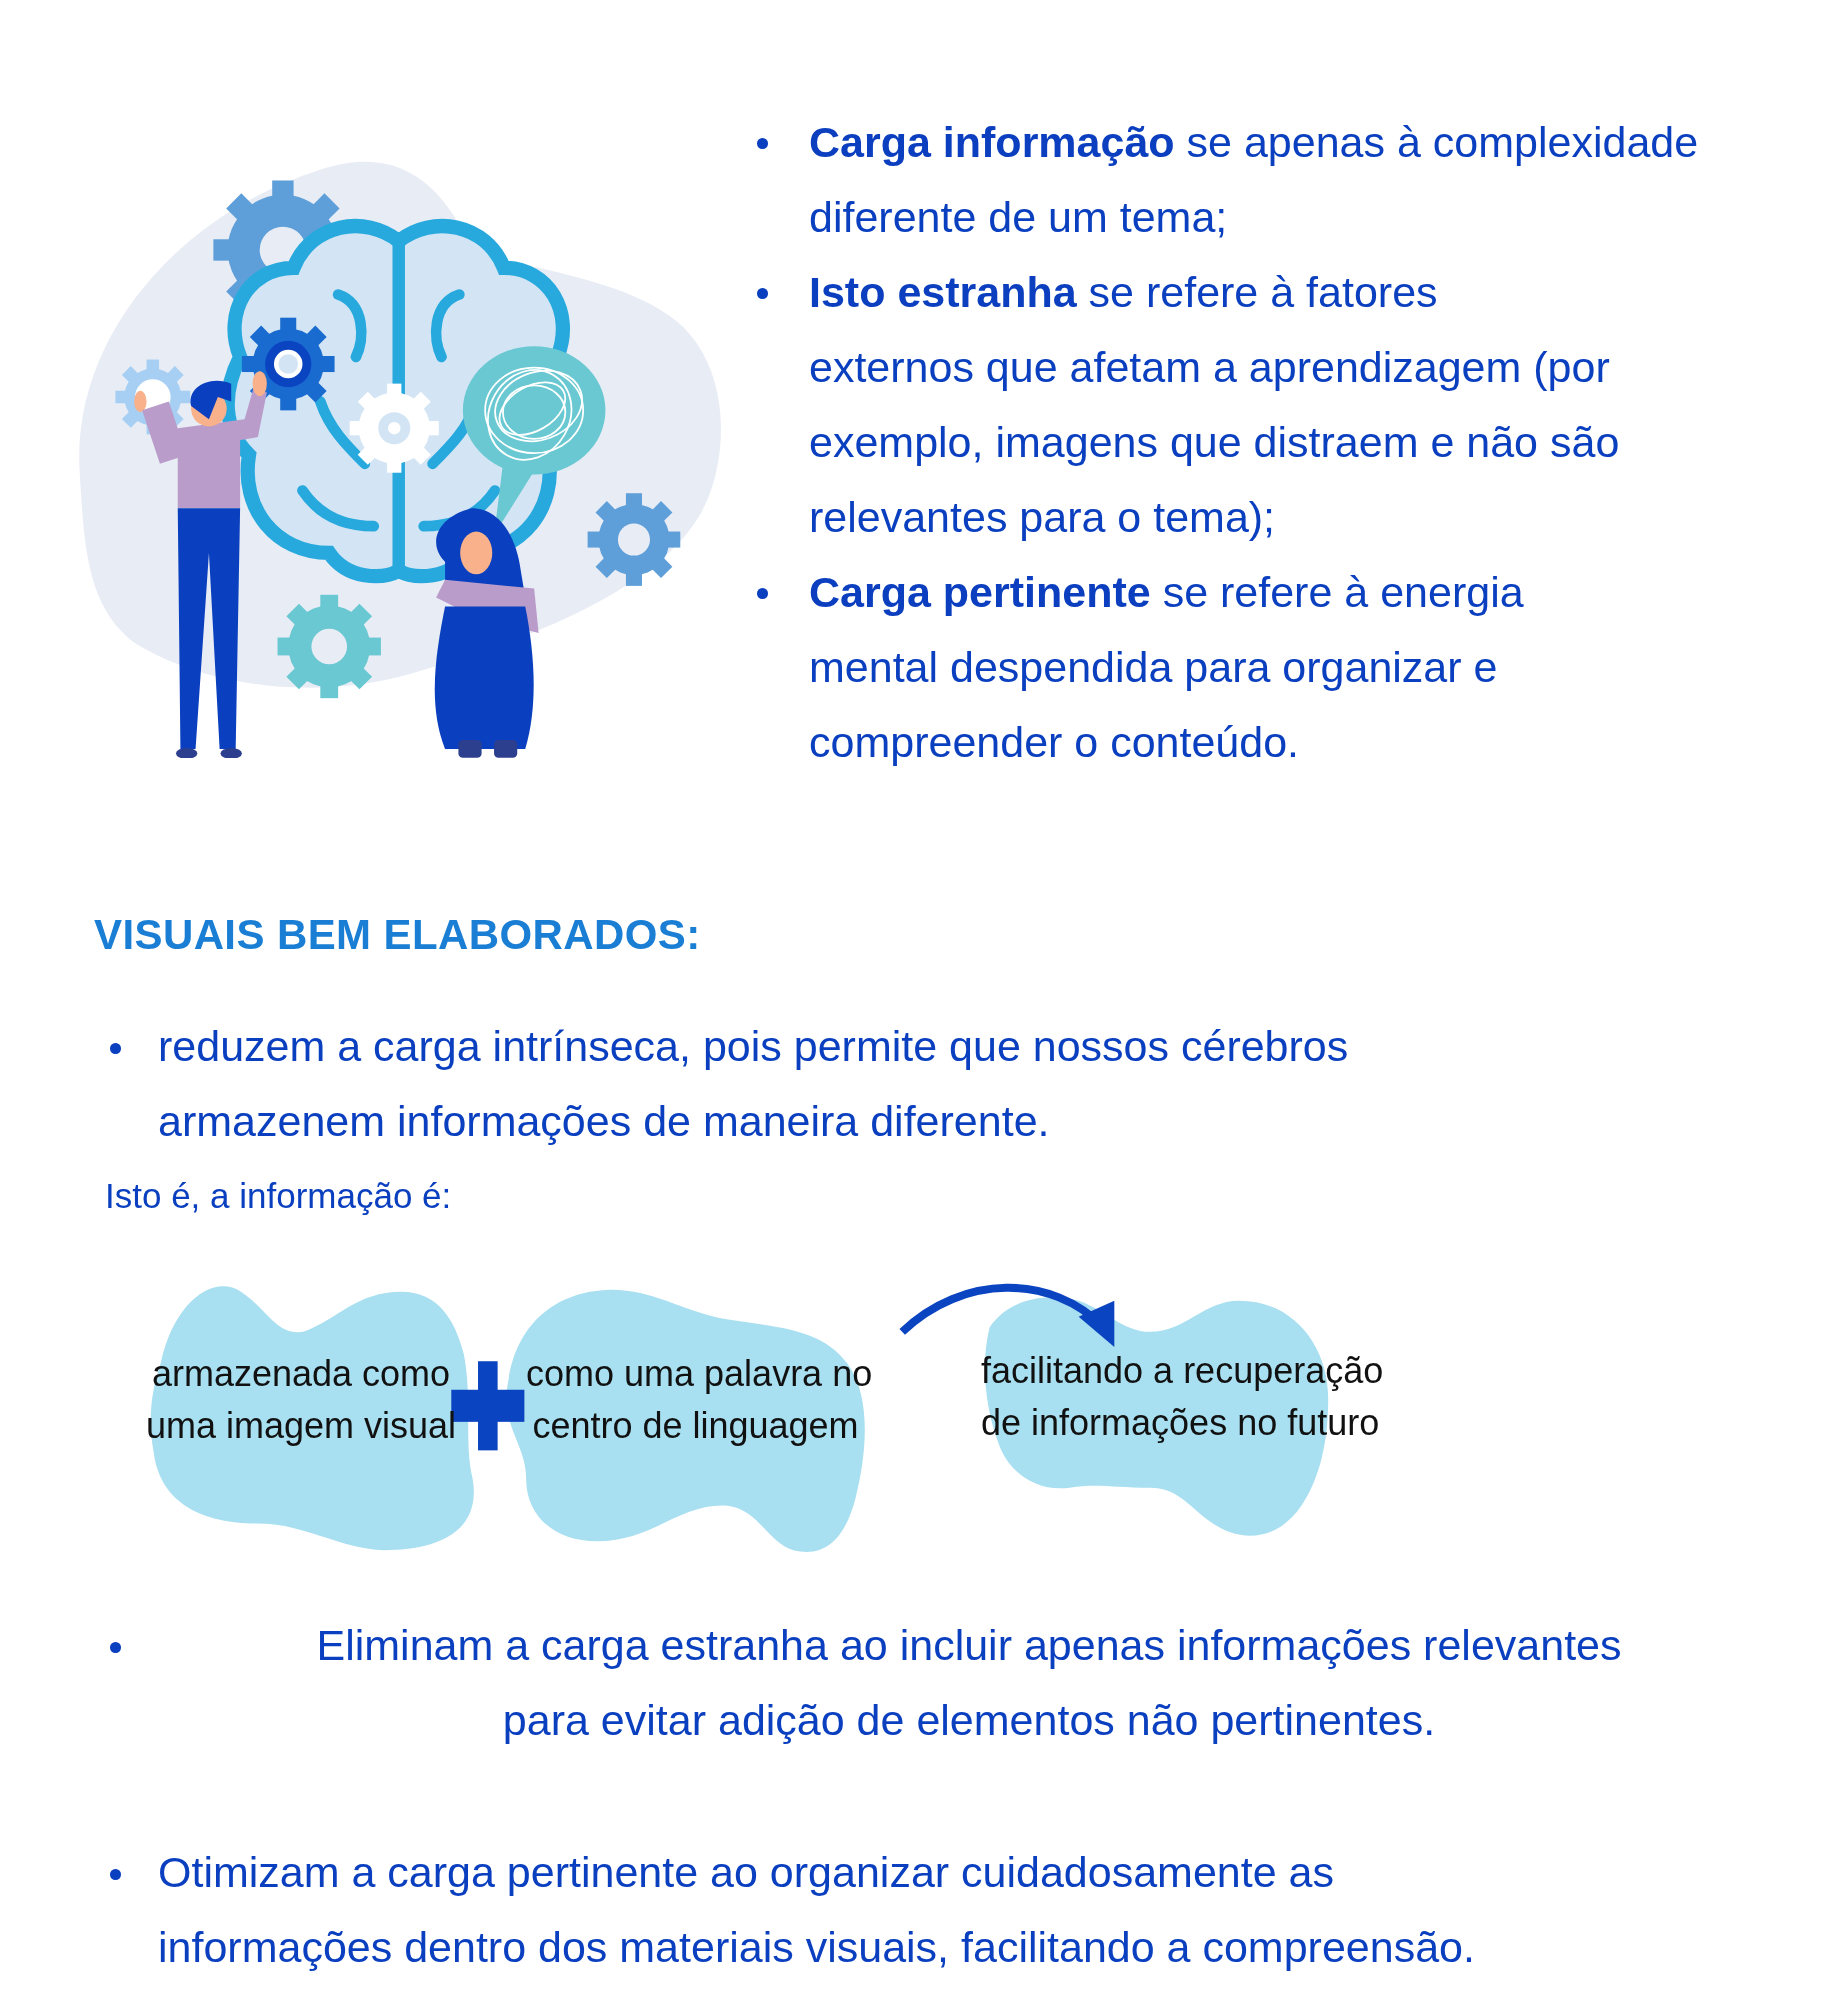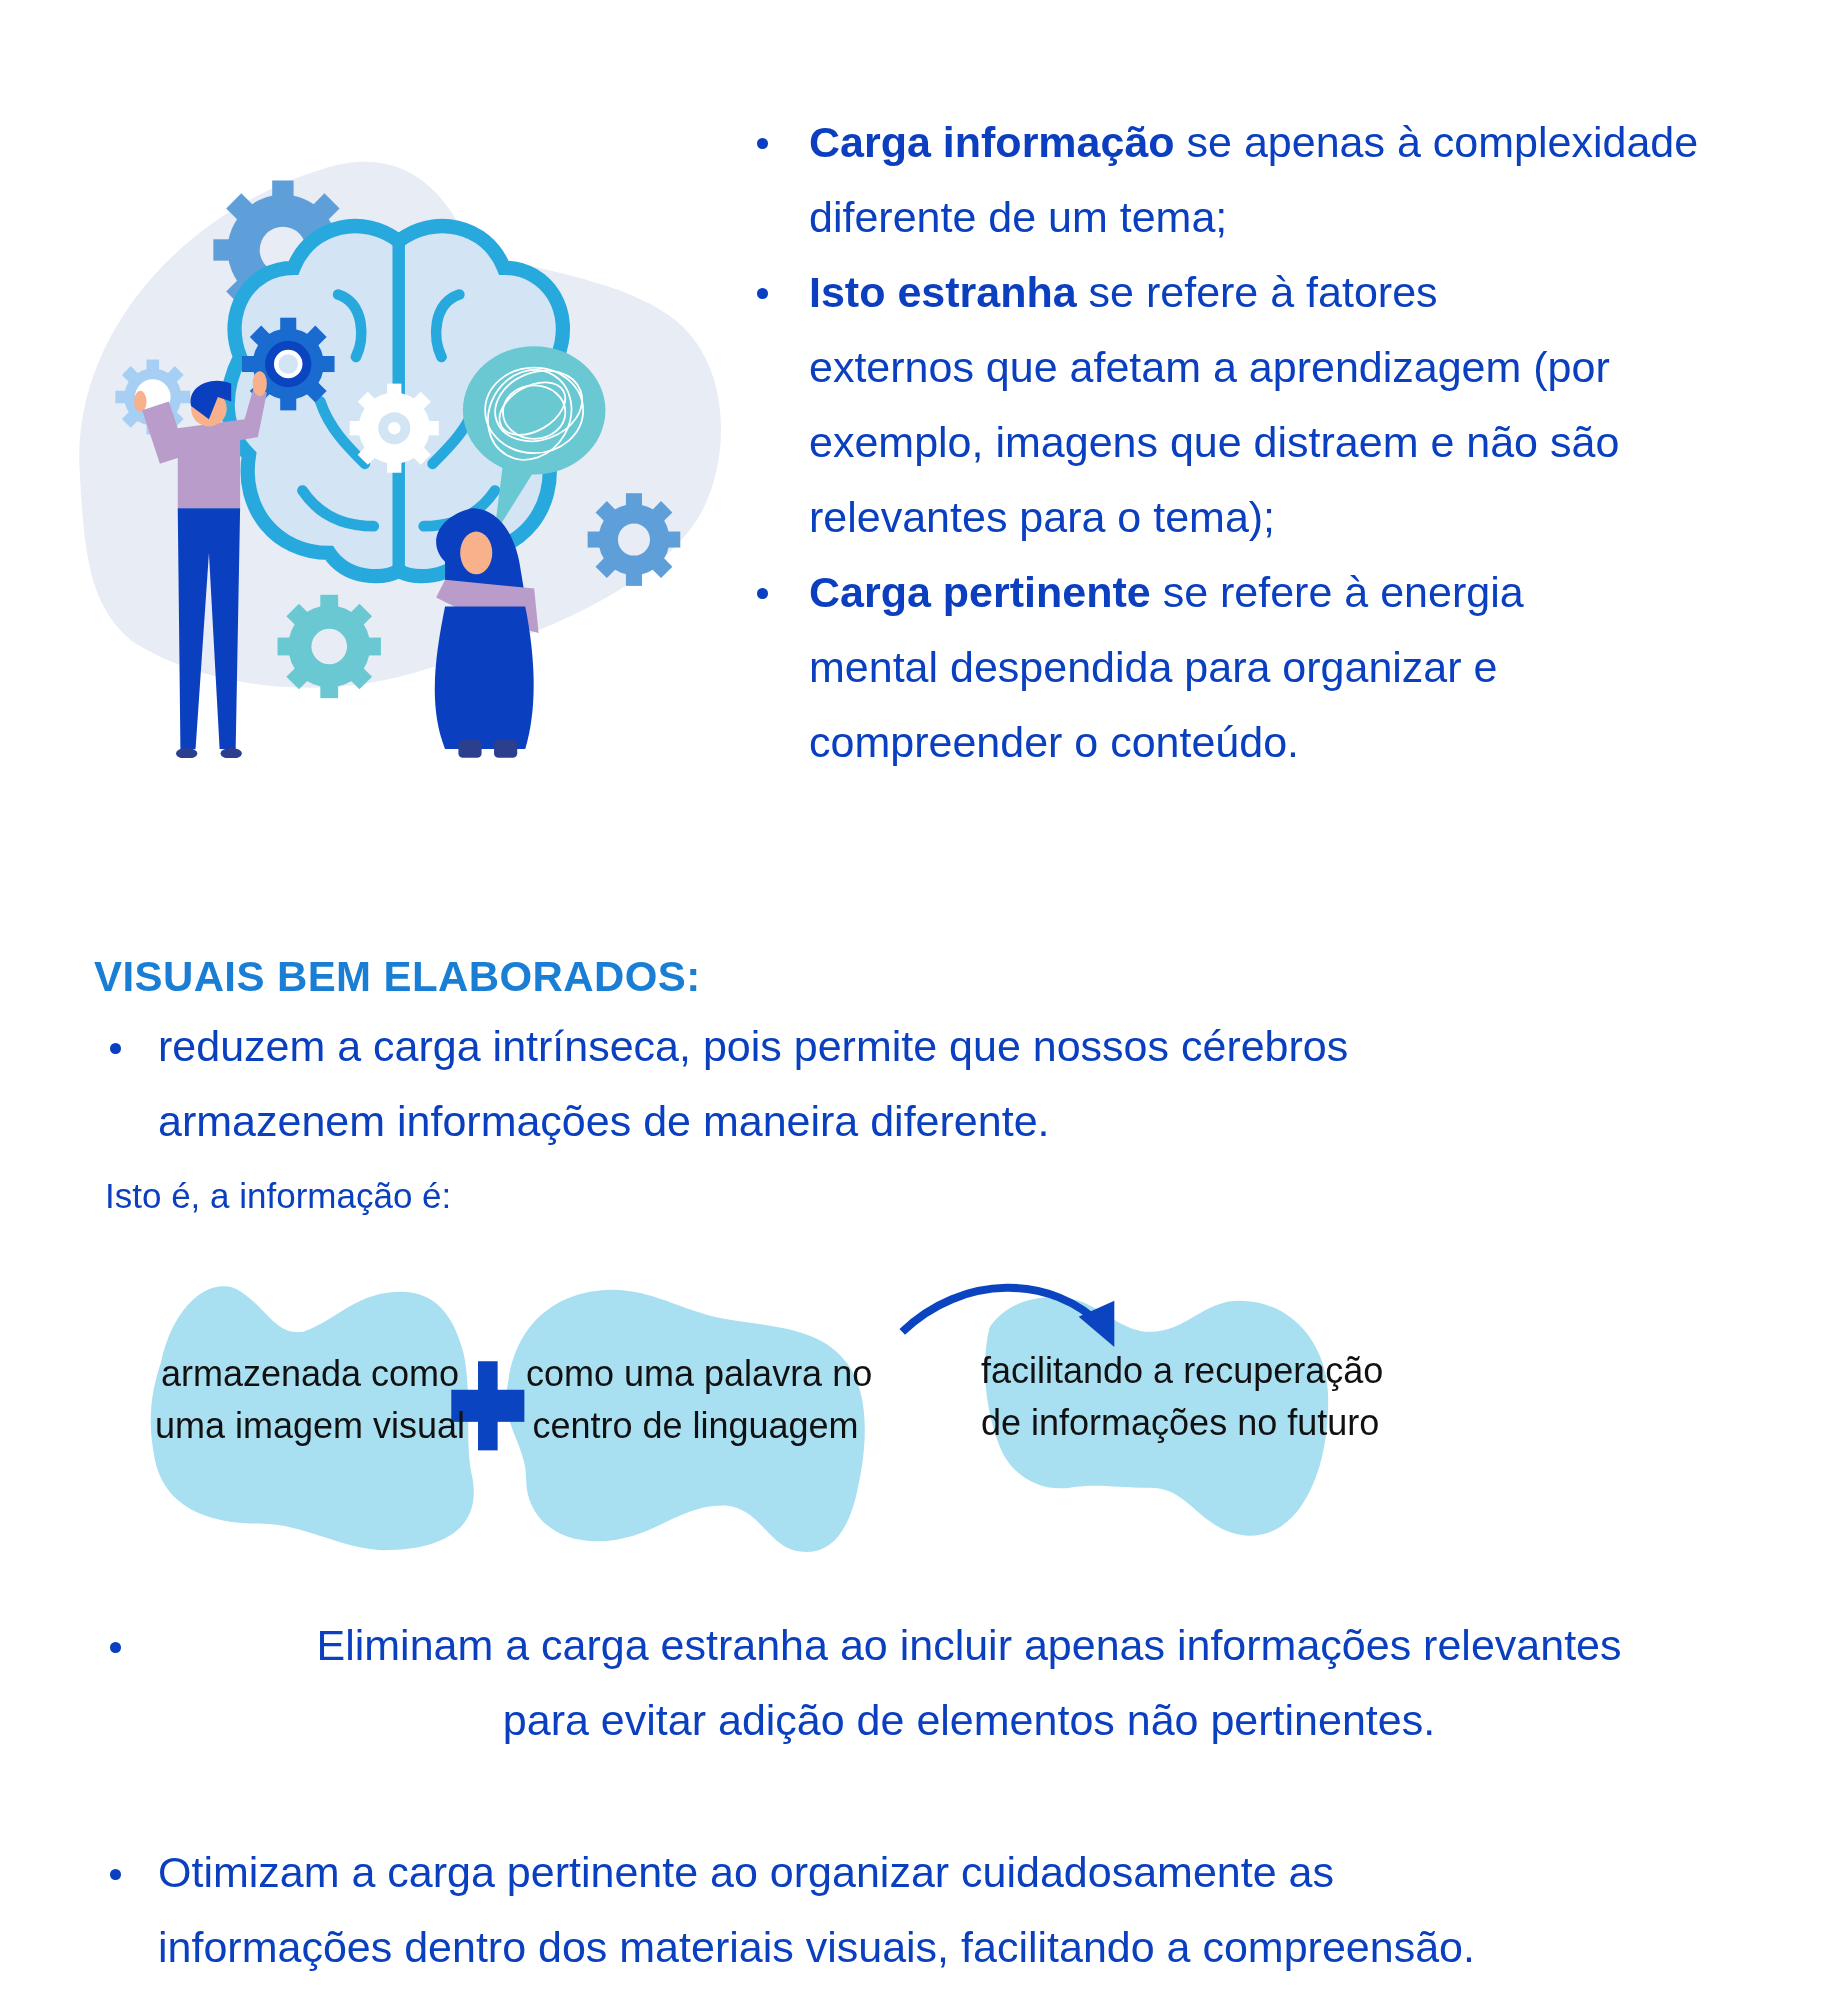--- a/index.html
+++ b/index.html
@@ -6,21 +6,21 @@
   body{width:1830px;height:2012px;position:relative;overflow:hidden;
        font-family:"Liberation Sans","DejaVu Sans",sans-serif;color:#0a3fbf;}
   .abs{position:absolute;}
   .illus{left:53px;top:134px;width:695px;height:624px;}
   .bullet-list{position:absolute;margin:0;padding:0;list-style:none;}
   .bl-top{left:757px;top:105px;width:1052px;}
   .bl-top li{position:relative;padding-left:52px;font-size:43px;line-height:75px;}
   .dot{position:absolute;left:0;width:10.7px;height:10.7px;border-radius:50%;background:#0a3fbf;}
   .bl-top .dot{top:33px;}
   .bold{font-weight:bold;color:#0b3fbf;}
-  .heading{left:94px;top:953px;font-size:42px;font-weight:bold;color:#1a7fd4;letter-spacing:0.4px;}
+  .heading{left:94px;top:911px;font-size:42px;font-weight:bold;color:#1a7fd4;letter-spacing:0.4px;}
   .bl-bottom{left:105px;width:1675px;}
   .bl-bottom li{position:relative;padding-left:53px;font-size:43px;line-height:75px;}
   .bl-bottom .dot{top:34px;left:5.3px;}
   .b1{top:1009px;}
   .b2{top:1608px;text-align:center;}
   .b3{top:1835px;}
   .isto{left:105px;top:1158px;font-size:35px;line-height:75px;}
   .diagram{left:134px;top:1265px;width:1622px;height:303px;}
   .blob-text{position:absolute;font-size:36px;line-height:52px;color:#111111;text-align:center;white-space:nowrap;
              font-family:"Liberation Sans","DejaVu Sans",sans-serif;}
@@ -211,21 +211,21 @@
     <path d="M1020 70 C 1040 40, 1080 30, 1120 40 C 1150 50, 1170 75, 1200 75 C 1240 75, 1260 40, 1300 40 C 1360 40, 1400 90, 1400 150 C 1400 200, 1390 240, 1370 270 C 1350 300, 1320 310, 1290 300 C 1250 285, 1240 250, 1200 250 C 1160 250, 1140 245, 1110 250 C 1070 255, 1040 230, 1030 200 C 1015 160, 1010 110, 1020 70 Z" transform="translate(-60,0)" fill="#a8dff1"></path>
     <g>
       <rect x="386" y="108" width="22" height="100" fill="#0b44c0"></rect>
       <rect x="356" y="140" width="82" height="36" fill="#0b44c0"></rect>
     </g>
     <g>
       <path d="M862 75 C 930 10, 1030 10, 1088 70" fill="none" stroke="#0b44c0" stroke-width="9"></path>
       <polygon points="1060,58 1100,92 1100,40" fill="#0b44c0"></polygon>
     </g>
   </svg>
-  <div class="blob-text" style="left:18px;top:83px;width:316px;">
+  <div class="blob-text" style="left:9px;top:83px;width:316px;">
     <span>armazenada como</span><br>
     <span>uma imagem visual</span>
   </div>
   <div class="blob-text" style="left:392px;top:83px;width:339px;">
     <span>como uma palavra no</span><br>
     <span>centro de linguagem</span>
   </div>
   <div class="blob-text" style="left:847px;top:80px;width:383px;">
     <span>facilitando a recuperação</span><br>
     <span>de informações no futuro</span>

